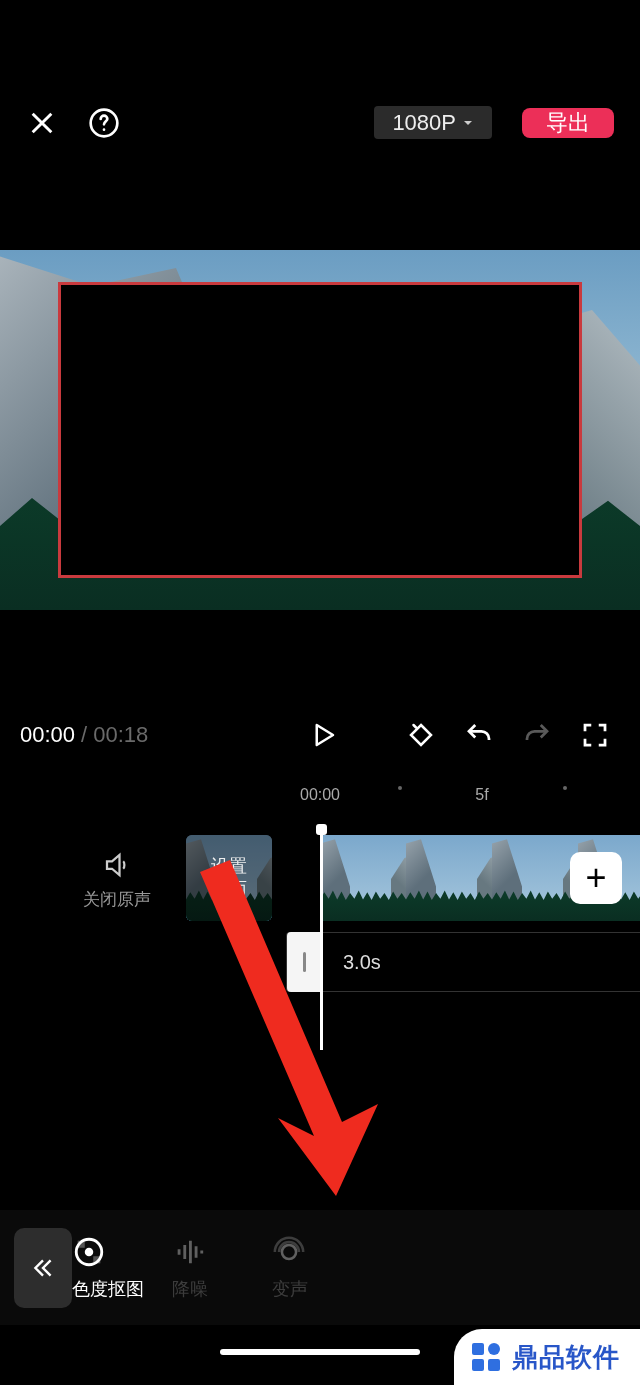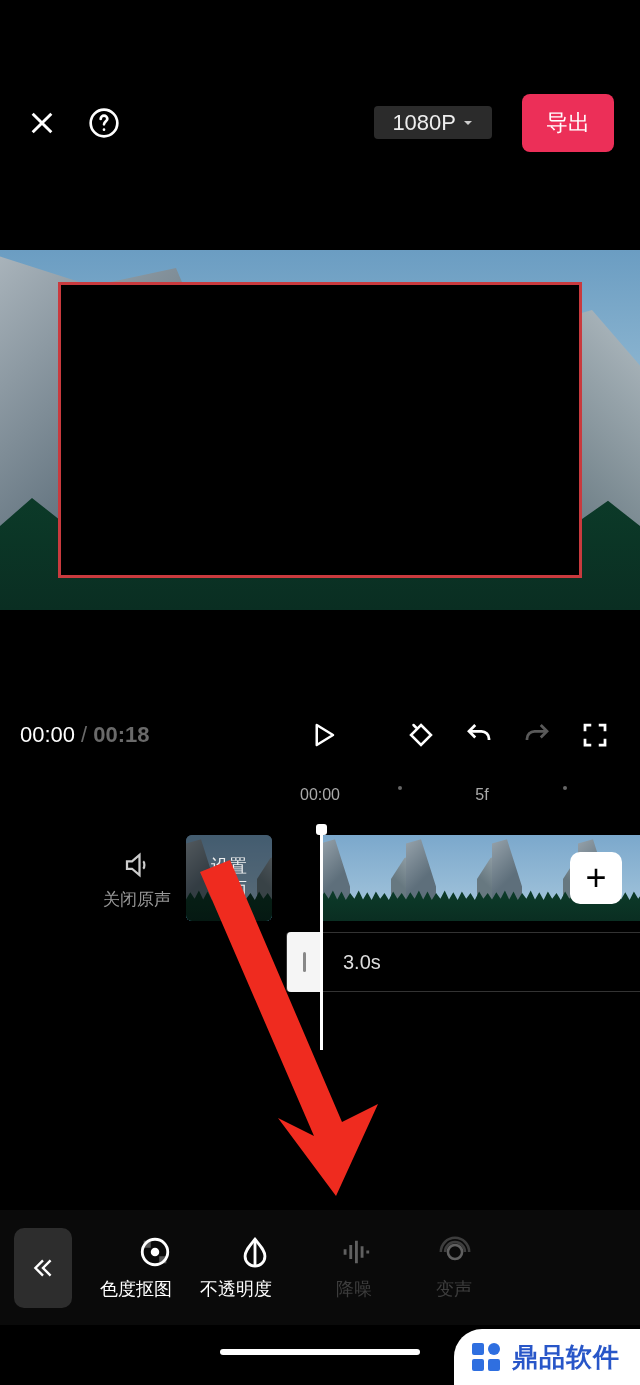--- a/index.html
+++ b/index.html
@@ -4,48 +4,48 @@
 <style>
   * { box-sizing: border-box; margin: 0; padding: 0; }
   html, body { width: 640px; height: 1385px; background: #000; font-family: -apple-system, "PingFang SC", sans-serif; overflow: hidden; }
   body { position: relative; color: #fff; }
 
   .header { display: flex; align-items: center; padding: 95px 26px 0 26px; height: 150px; gap: 30px; }
   .header .spacer { flex: 1; }
   .hdr-btn { display: flex; align-items: center; justify-content: center; }
   .close-icon svg, .help-icon svg { width: 32px; height: 32px; }
   .res-btn { background: #2b2b2b; border-radius: 4px; height: 33px; padding: 0 18px; display: flex; align-items: center; gap: 6px; font-size: 22px; color: #eee; }
-  .export-btn { background: #ec2f58; border-radius: 8px; height: 58px; padding: 0 24px; display: flex; align-items: center; font-size: 22px; color: #fff; font-weight: 500; }
+  .export-btn { background: #ec2f58; border-radius: 8px; height: 30px; padding: 0 24px; display: flex; align-items: center; font-size: 22px; color: #fff; font-weight: 500; }
 
   .preview { position: absolute; top: 250px; left: 0; width: 640px; height: 360px; overflow: hidden; }
   .bg-scene { position: absolute; inset: 0; }
   .sky { position:absolute; inset:0; background: linear-gradient(to bottom, #6b9dc2 0%, #9ec2d8 55%, #c9dce6 100%); }
   .mtn-left { position:absolute; bottom:0; left:-20px; width:280px; height:360px; background: linear-gradient(135deg,#aeb8bf 0%,#5e6f7b 60%); clip-path: polygon(0 0, 40% 10%, 70% 5%, 100% 60%, 100% 100%, 0 100%); }
   .mtn-right { position:absolute; bottom:0; right:-30px; width:260px; height:300px; background: linear-gradient(225deg,#b8c2c8 0%,#677880 60%); clip-path: polygon(0 40%, 30% 10%, 70% 0, 100% 30%, 100% 100%, 0 100%); }
   .forest { position:absolute; bottom:0; left:0; right:0; height:140px; background: linear-gradient(to bottom,#0c3d2a 0%,#0a2e22 100%); clip-path: polygon(0 40%, 5% 20%, 10% 38%, 15% 15%, 20% 40%, 25% 18%, 30% 42%, 35% 22%, 40% 38%, 45% 15%, 50% 40%, 55% 20%, 60% 42%, 65% 18%, 70% 38%, 75% 22%, 80% 42%, 85% 18%, 90% 38%, 95% 22%, 100% 40%, 100% 100%, 0 100%); }
   .lake { position:absolute; bottom:0; left:0; right:0; height:60px; background: linear-gradient(to bottom,#0d8fb8 0%,#0a5f8a 100%); }
   .overlay-frame { position: absolute; top: 32px; left: 58px; width: 524px; height: 296px; background: #000; border: 3px solid #c93a3e; }
 
   .controls { position: absolute; top: 710px; left: 0; right: 0; display: flex; align-items: center; padding: 0 20px; gap: 8px; }
   .time { font-size: 22px; }
   .time .cur { color: #fff; }
   .time .sep { color: #6a6a6a; margin: 0 6px; }
-  .time .tot { color: #6a6a6a; font-weight: bold; }
+  .time .tot { color: #6a6a6a; }
   .controls .spacer { flex: 1; }
   .ctrl-btn { width: 50px; height: 50px; display:flex; align-items:center; justify-content:center; }
   .ctrl-btn.play { margin-right: 40px; }
   .ctrl-btn svg { width: 30px; height: 30px; }
   .redo svg { opacity: .35; }
 
   .ruler { position: absolute; top: 782px; left: 0; right: 0; height: 30px; font-size: 16px; color: #aaa; }
   .tick { position: absolute; top: 4px; transform: translateX(-50%); }
   .dot { width:4px; height:4px; border-radius:50%; background:#666; }
 
   .track-area { position: absolute; top: 830px; left: 0; right: 0; }
-  .mute-col { position: absolute; left: 92px; top: 20px; width: 90px; display:flex; flex-direction:column; align-items:center; gap:8px; }
+  .mute-col { position: absolute; left: 72px; top: 20px; width: 90px; display:flex; flex-direction:column; align-items:center; gap:8px; }
   .mute-col svg { width:30px; height:30px; }
   .mute-col .lbl { font-size: 17px; color: #999; }
   .cover-btn { position: absolute; left: 186px; top: 5px; width: 86px; height: 86px; border-radius: 6px; overflow:hidden; display:flex; align-items:center; justify-content:center; }
   .cover-btn .mini { position:absolute; inset:0; }
   .cover-btn .ov { position:absolute; inset:0; background:rgba(0,0,0,.45); display:flex; align-items:center; justify-content:center; font-size:18px; line-height:1.3; text-align:center; color:#eee; }
 
   .main-track { position:absolute; left:320px; top:5px; right:0; height:86px; display:flex; overflow:hidden; border-radius:4px 0 0 4px; }
   .frame { width:86px; height:86px; flex:none; position:relative; overflow:hidden; }
   .add-btn { position:absolute; right:18px; top:22px; width:52px; height:52px; background:#fff; border-radius:10px; display:flex; align-items:center; justify-content:center; font-size:36px; color:#000; font-weight:300; z-index:5; }
 
@@ -56,21 +56,21 @@
 
   .playhead { position:absolute; left:320px; top:0; width:3px; height:220px; background:#fff; z-index:4; }
   .playhead::before { content:''; position:absolute; top:-6px; left:-4px; width:11px; height:11px; background:#fff; border-radius:3px; }
 
   .arrow { position: absolute; top: 860px; left: 170px; width: 240px; height: 340px; z-index: 10; pointer-events:none; }
 
   .toolbar { position:absolute; bottom:60px; left:0; right:0; height:115px; display:flex; align-items:center; background:#0a0a0a; }
   .back-chip { width:58px; height:80px; margin-left:14px; background:#2d2d2d; border-radius:10px; display:flex; align-items:center; justify-content:center; flex:none; }
   .back-chip svg { width:26px; height:26px; }
   .tools { flex:1; display:flex; overflow:hidden; }
-  .tool { flex:none; width:100px; display:flex; flex-direction:column; align-items:flex-end; gap:8px; }
+  .tool { flex:none; width:100px; display:flex; flex-direction:column; align-items:flex-start; gap:8px; }
   .tool svg { width:34px; height:34px; }
   .tool .lbl { font-size:18px; }
   .tool.dim { opacity:.35; }
   .tool.dim .lbl { color:#999; }
   .tool:not(.dim) .lbl { color:#fff; }
   .tool.last { width:60px; }
 
   .home-ind { position:absolute; bottom:30px; left:50%; transform:translateX(-50%); width:200px; height:6px; background:#fff; border-radius:3px; }
 
   .watermark { position:absolute; bottom:0; right:0; height:56px; background:#fff; border-radius:28px 0 0 0; padding:0 20px 0 16px; display:flex; align-items:center; gap:10px;margin-top:23px; }
@@ -241,27 +241,20 @@
   <div class="tools">
     <div class="tool">
       <svg viewBox="0 0 24 24">
           <circle cx="12" cy="12" r="9" fill="none" stroke="#fff" stroke-width="2"></circle>
           <circle cx="12" cy="12" r="3" fill="#fff"></circle>
           <rect x="4" y="4" width="5" height="5" fill="#fff" opacity=".3"></rect>
           <rect x="15" y="15" width="5" height="5" fill="#fff" opacity=".3"></rect>
         </svg>
       <span class="lbl">色度抠图</span>
     </div>
-    <div class="tool">
-      <svg viewBox="0 0 24 24" fill="none" stroke="#fff" stroke-width="2">
-          <path d="M12 3c4 5 7 8 7 12a7 7 0 11-14 0c0-4 3-7 7-12z"></path>
-          <path d="M12 3v19"></path>
-        </svg>
-      <span class="lbl">不透明度</span>
-    </div>
     <div class="tool dim">
       <svg viewBox="0 0 24 24" stroke="#fff" stroke-width="2">
           <path d="M5 10v4M9 7v10M13 4v16M17 8v8M21 11v2"></path>
         </svg>
       <span class="lbl">降噪</span>
     </div>
     <div class="tool dim">
       <svg viewBox="0 0 24 24" fill="none" stroke="#fff" stroke-width="1.8">
           <circle cx="12" cy="12" r="5"></circle>
           <path d="M2 12a10 10 0 0120 0M5 12a7 7 0 0114 0" opacity=".6"></path>

